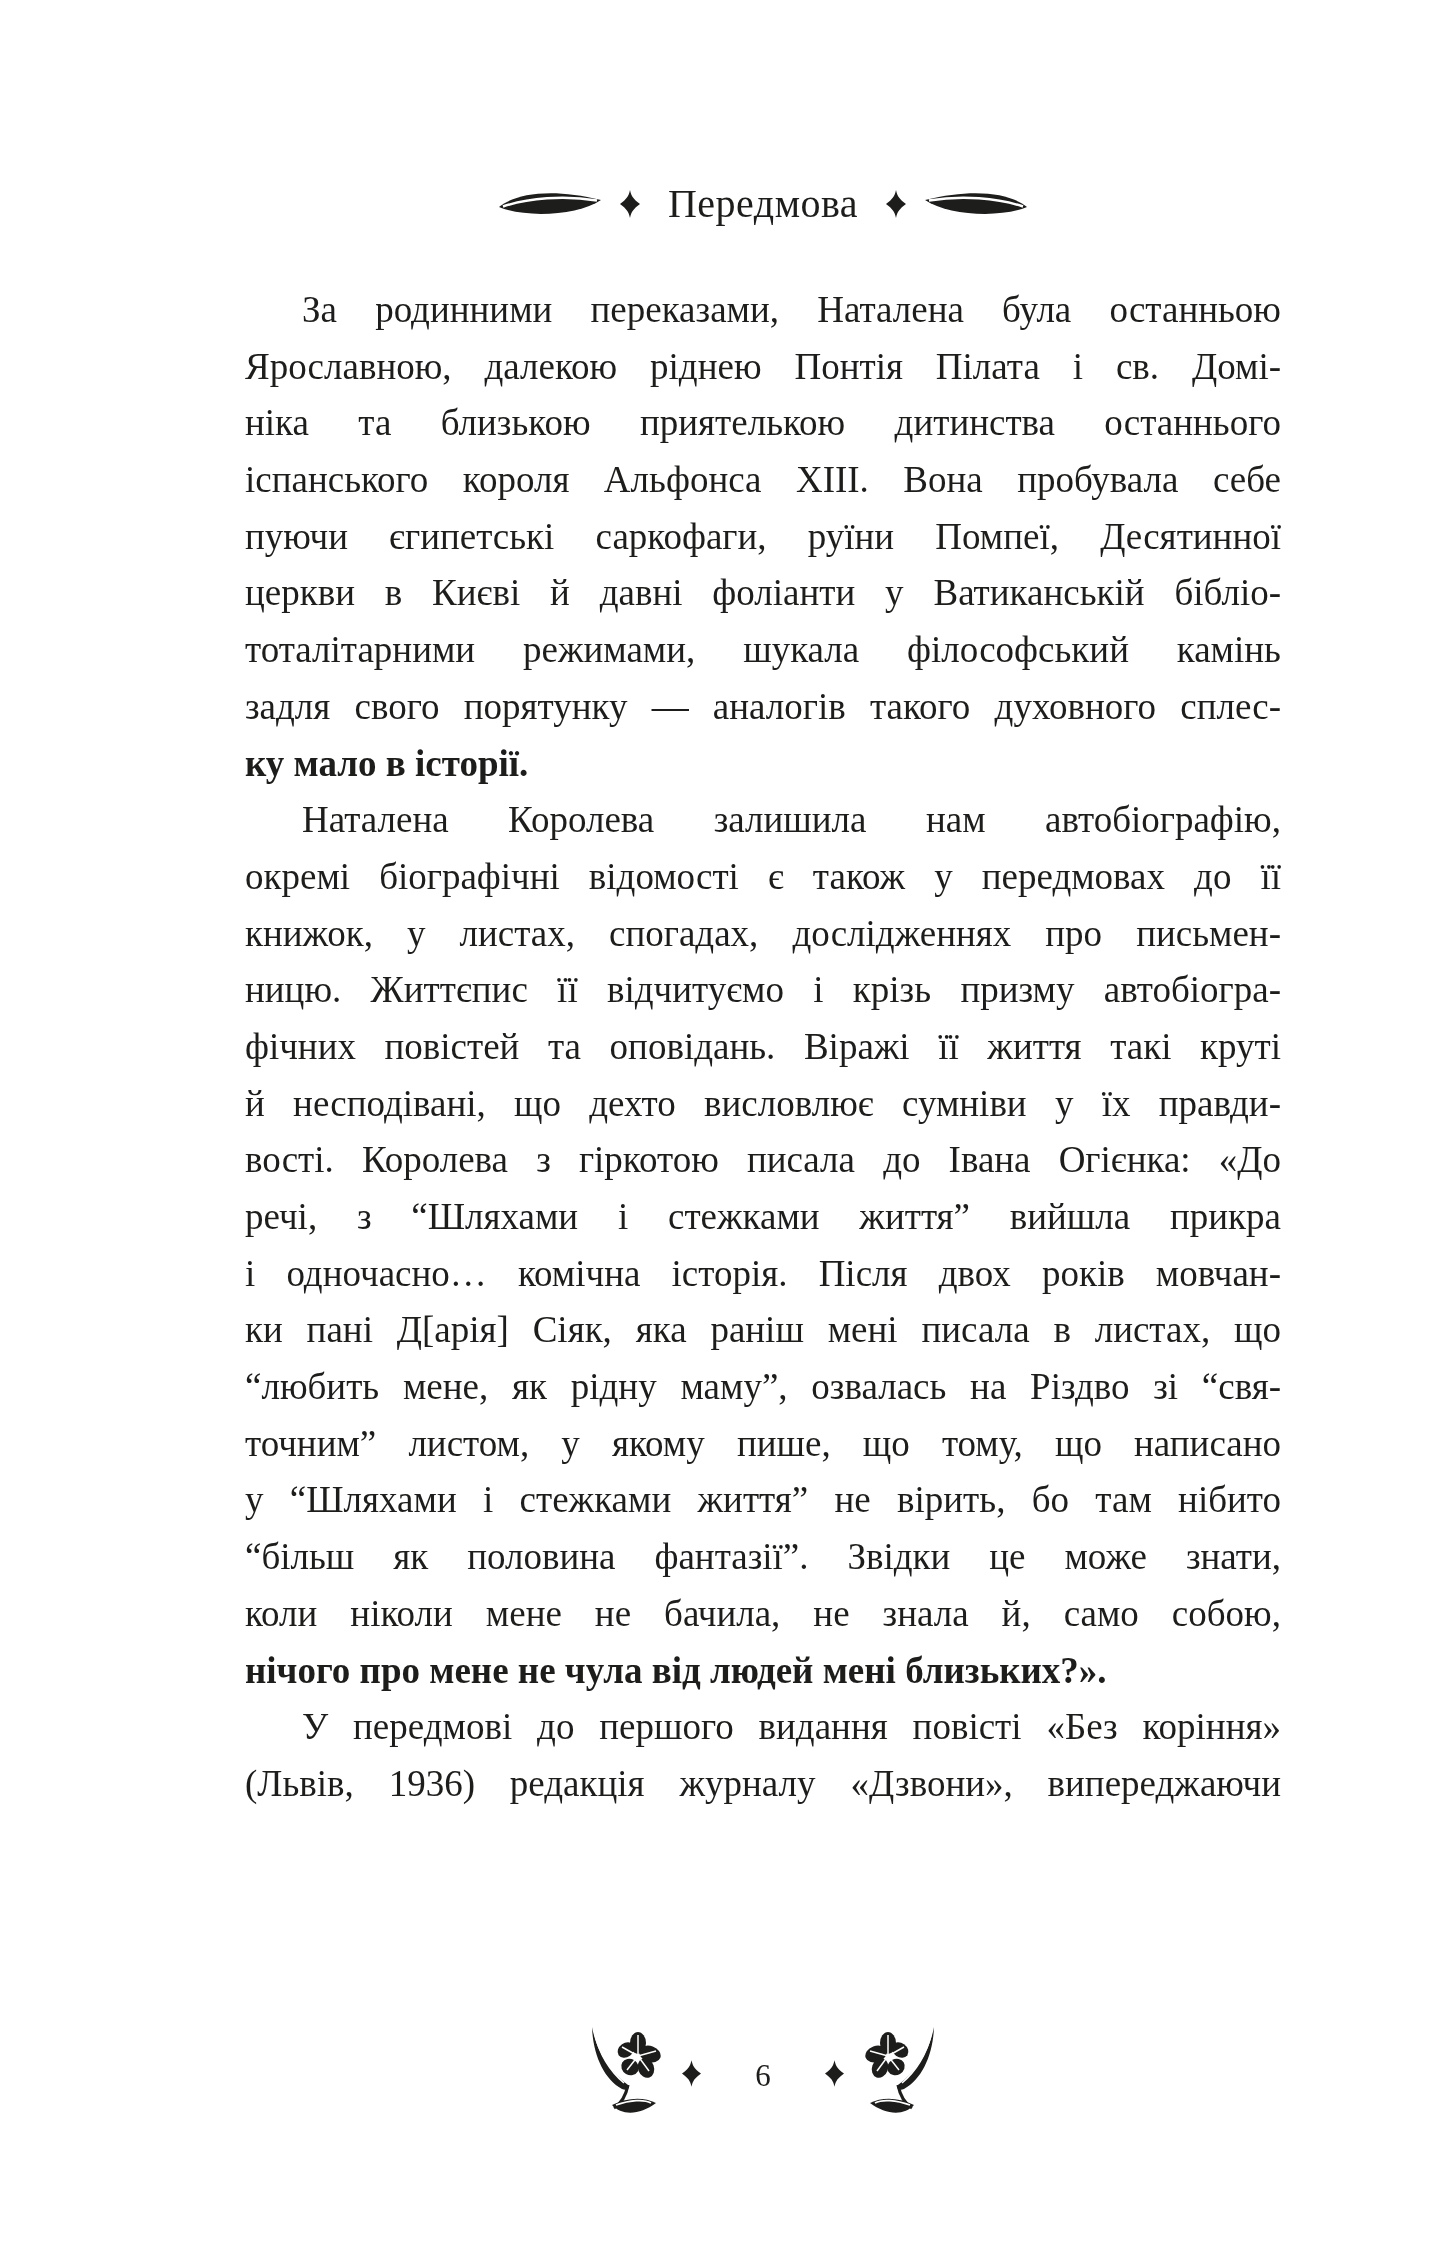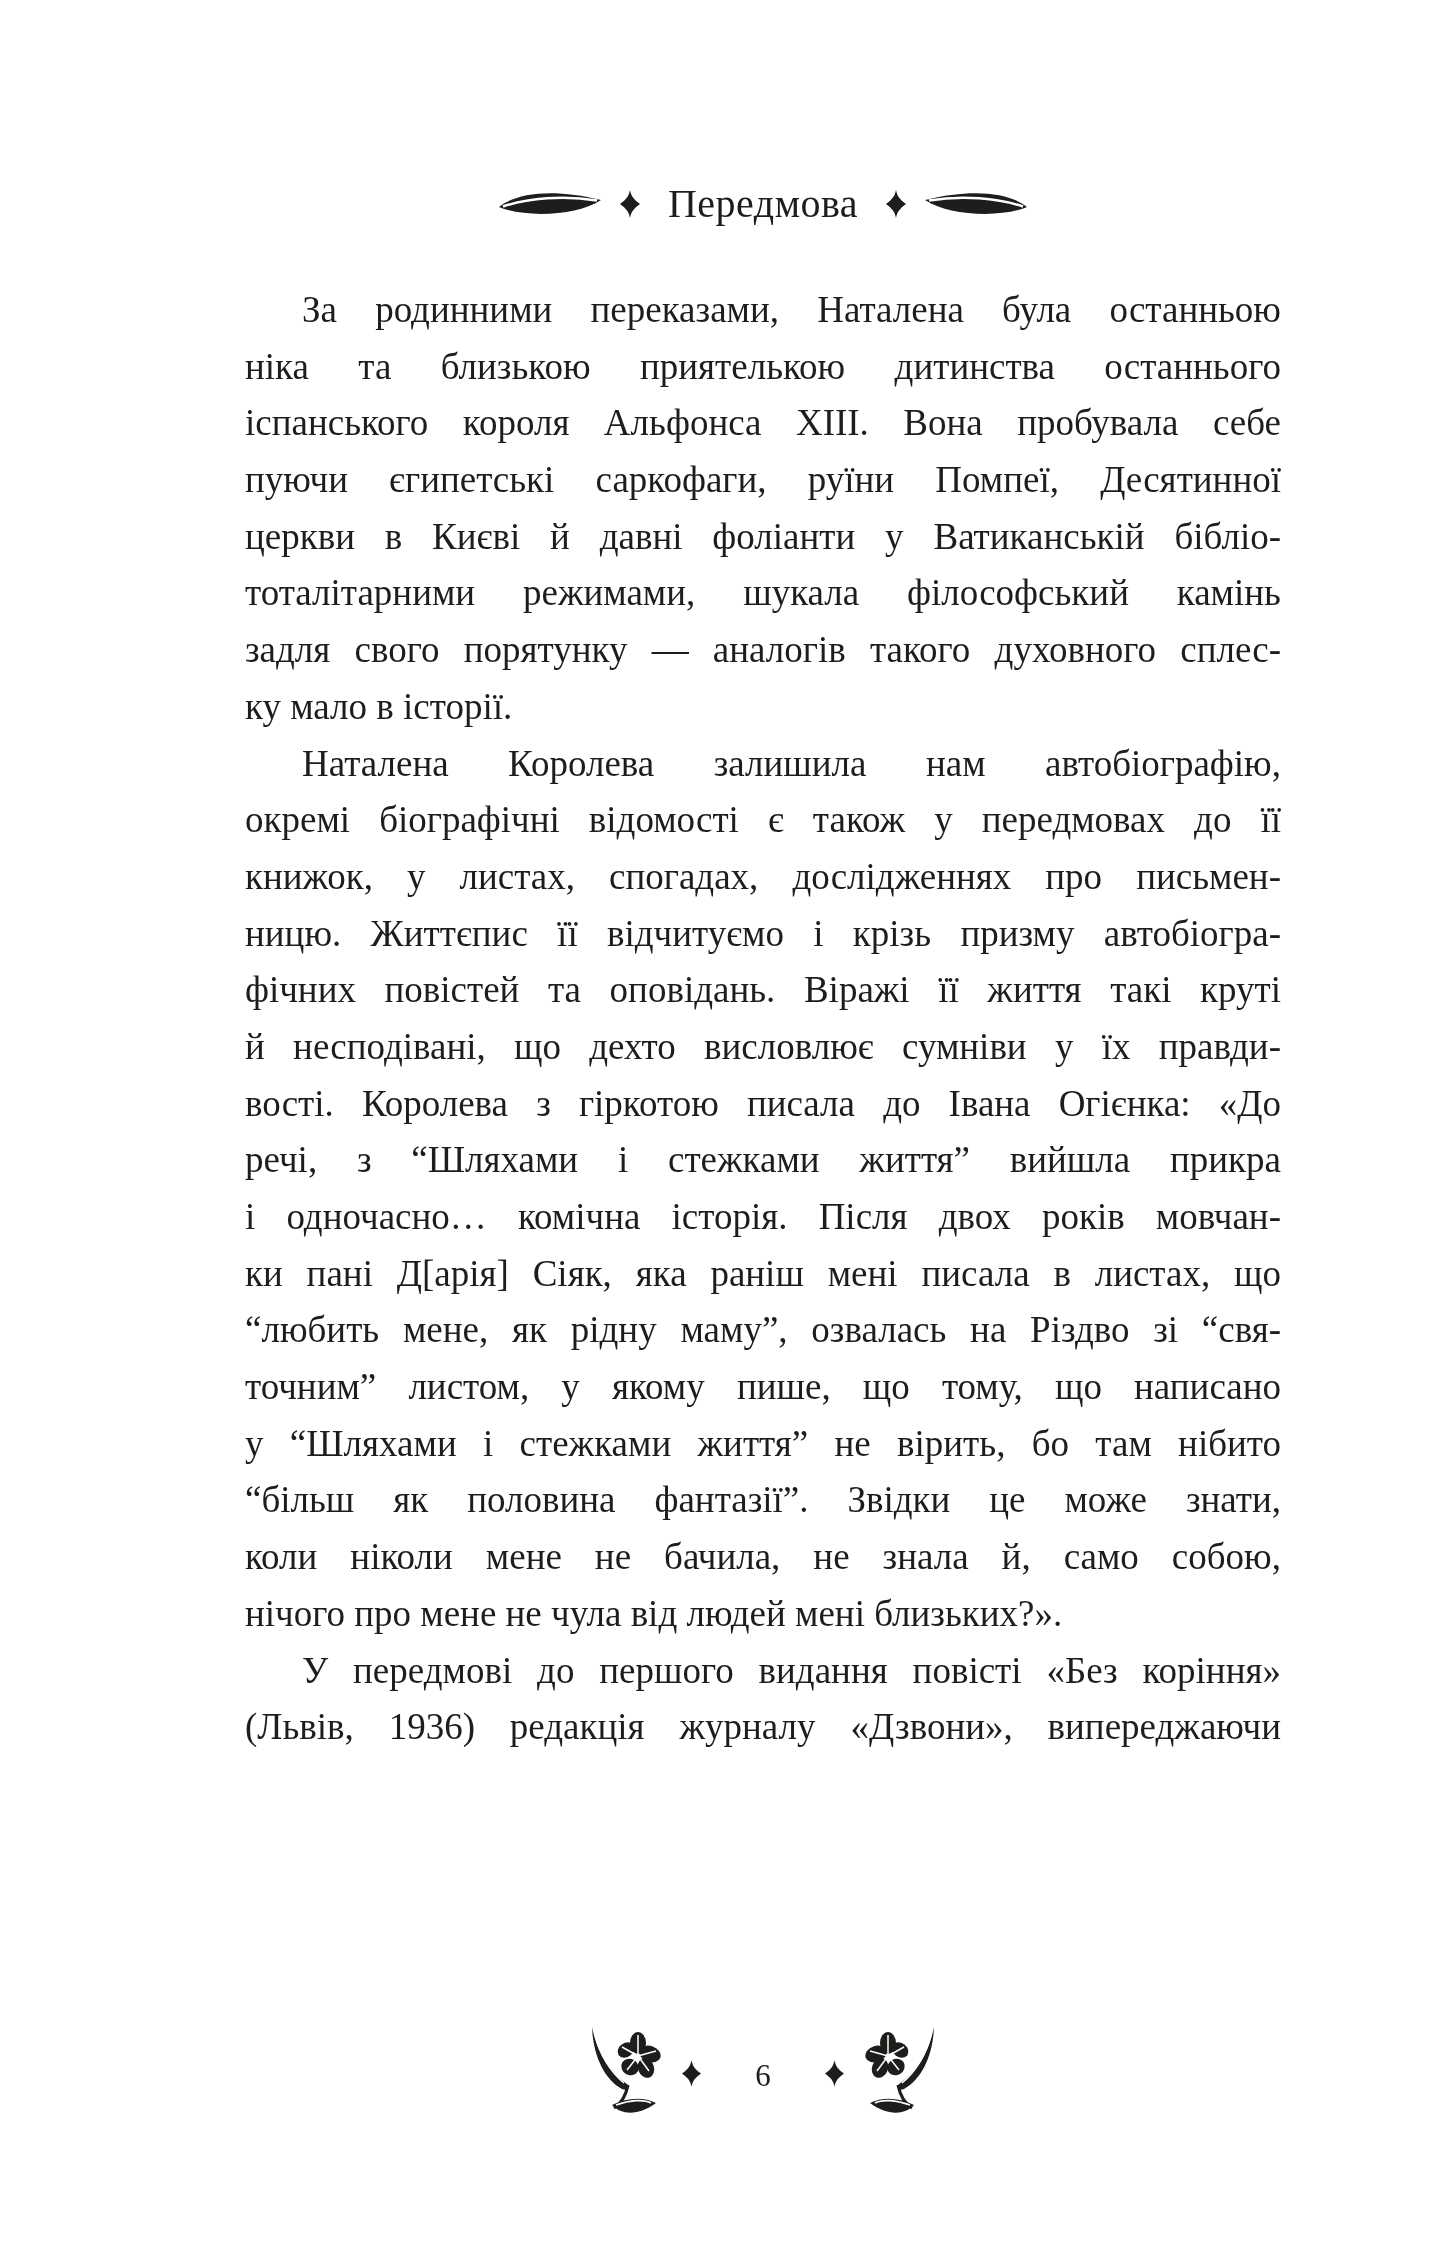--- a/index.html
+++ b/index.html
@@ -26,21 +26,21 @@
   
   .body-text{
     position:absolute;left:245px;top:282px;width:1036px;
   }
   .line{
     height:56.7px;line-height:56.7px;font-size:37px;
     text-align:justify;text-align-last:justify;
     white-space:nowrap;
   }
   .line.indent{text-indent:57px;}
-  .line.para-end{text-align:center;text-align-last:left;}
+  .line.para-end{text-align:center;text-align-last:left;font-weight:bold;}
   
   .page-footer{
     position:absolute;left:245px;top:2020px;width:1036px;height:106px;
     display:flex;justify-content:center;align-items:center;
   }
   .page-footer .diamond-l{margin-left:20px;}
   .page-footer .diamond-r{margin-right:20px;}
   .page-number{
     font-size:31px;line-height:31px;margin:0 54px;
     transform:translateY(2px);
@@ -64,20 +64,21 @@
       <path d="M10,0 C11.3,6.3 13.5,9.2 20,14 C13.5,18.8 11.3,21.7 10,28 C8.7,21.7 6.5,18.8 0,14 C6.5,9.2 8.7,6.3 10,0 Z" fill="#1d1d1b"></path>
     </svg>
     <svg class="orn flip" width="104" height="30" viewBox="0 0 104 30">
       <path d="M1,18 C18,4 55,-1 103,11 C80,27 26,29 1,18 Z" fill="#1d1d1b"></path>
       <path d="M5,17.5 C30,9 66,6 99,11.5" stroke="#ffffff" stroke-width="2.4" fill="none"></path>
     </svg>
   </header>
 
   <main class="body-text" id="body-text">
       <div class="line indent">За родинними переказами, Наталена була останньою</div>
+      <div class="line">Ярославною, далекою ріднею Понтія Пілата і св. Домі-</div>
       <div class="line">ніка та близькою приятелькою дитинства останнього</div>
       <div class="line">іспанського короля Альфонса XIII. Вона пробувала себе</div>
       <div class="line">пуючи єгипетські саркофаги, руїни Помпеї, Десятинної</div>
       <div class="line">церкви в Києві й давні фоліанти у Ватиканській бібліо-</div>
       <div class="line">тоталітарними режимами, шукала філософський камінь</div>
       <div class="line">задля свого порятунку — аналогів такого духовного сплес-</div>
       <div class="line para-end">ку мало в історії.</div>
       <div class="line indent">Наталена Королева залишила нам автобіографію,</div>
       <div class="line">окремі біографічні відомості є також у передмовах до її</div>
       <div class="line">книжок, у листах, спогадах, дослідженнях про письмен-</div>

